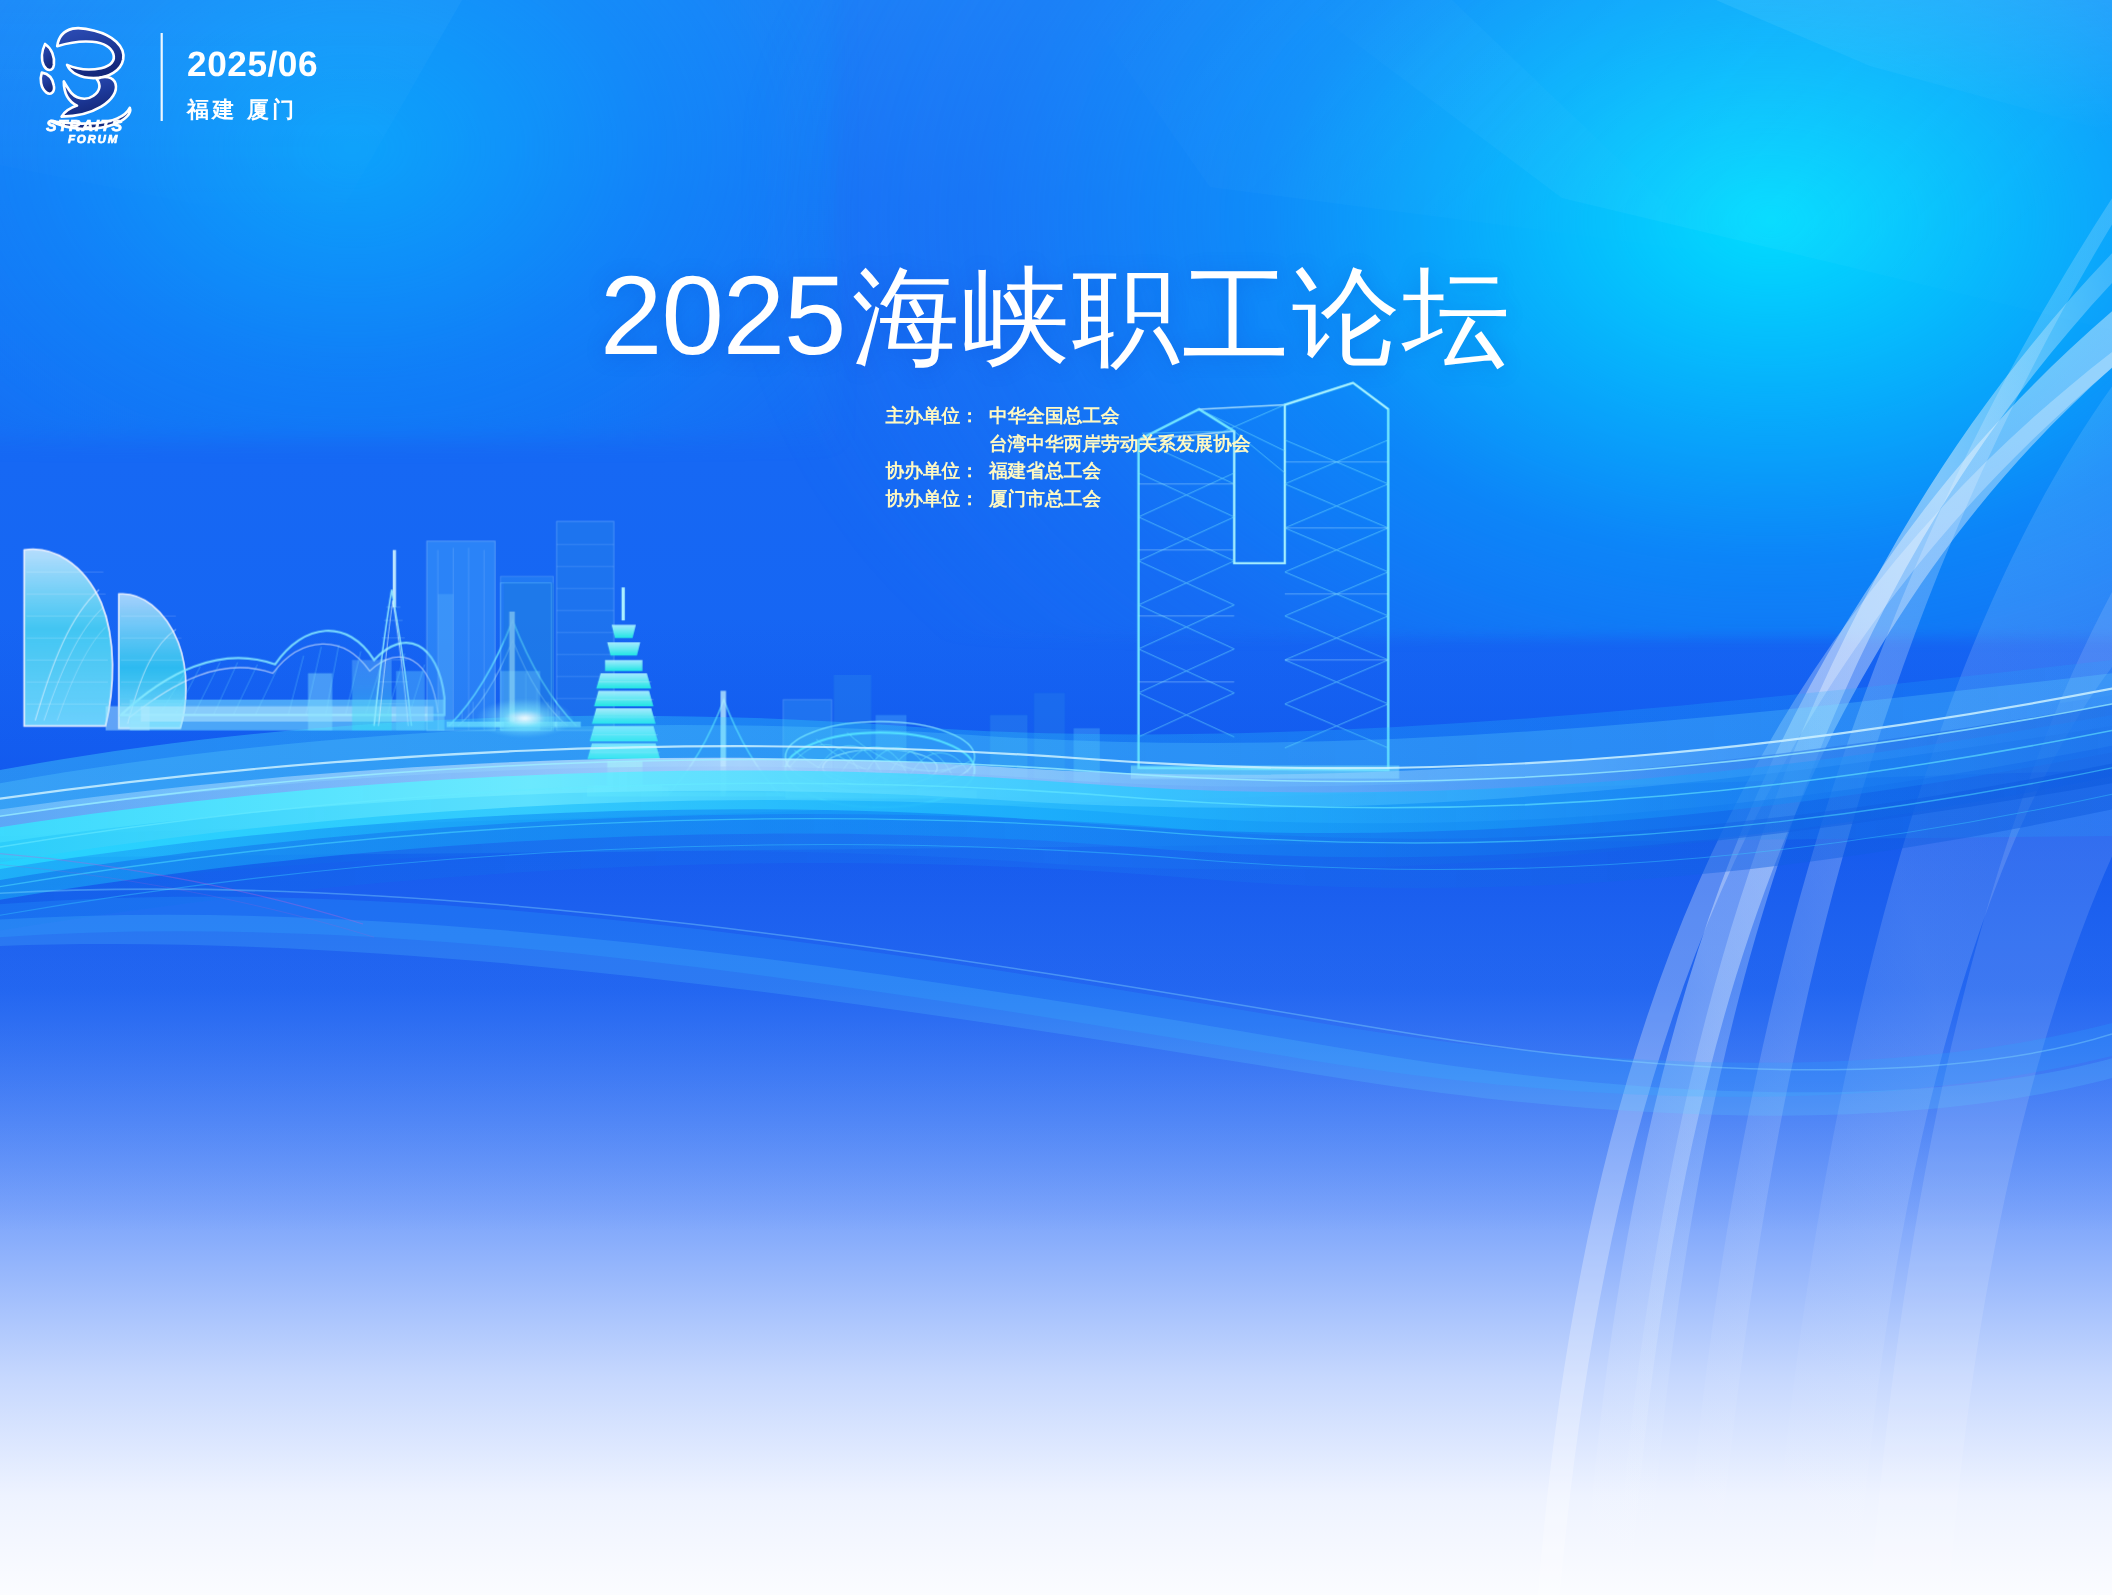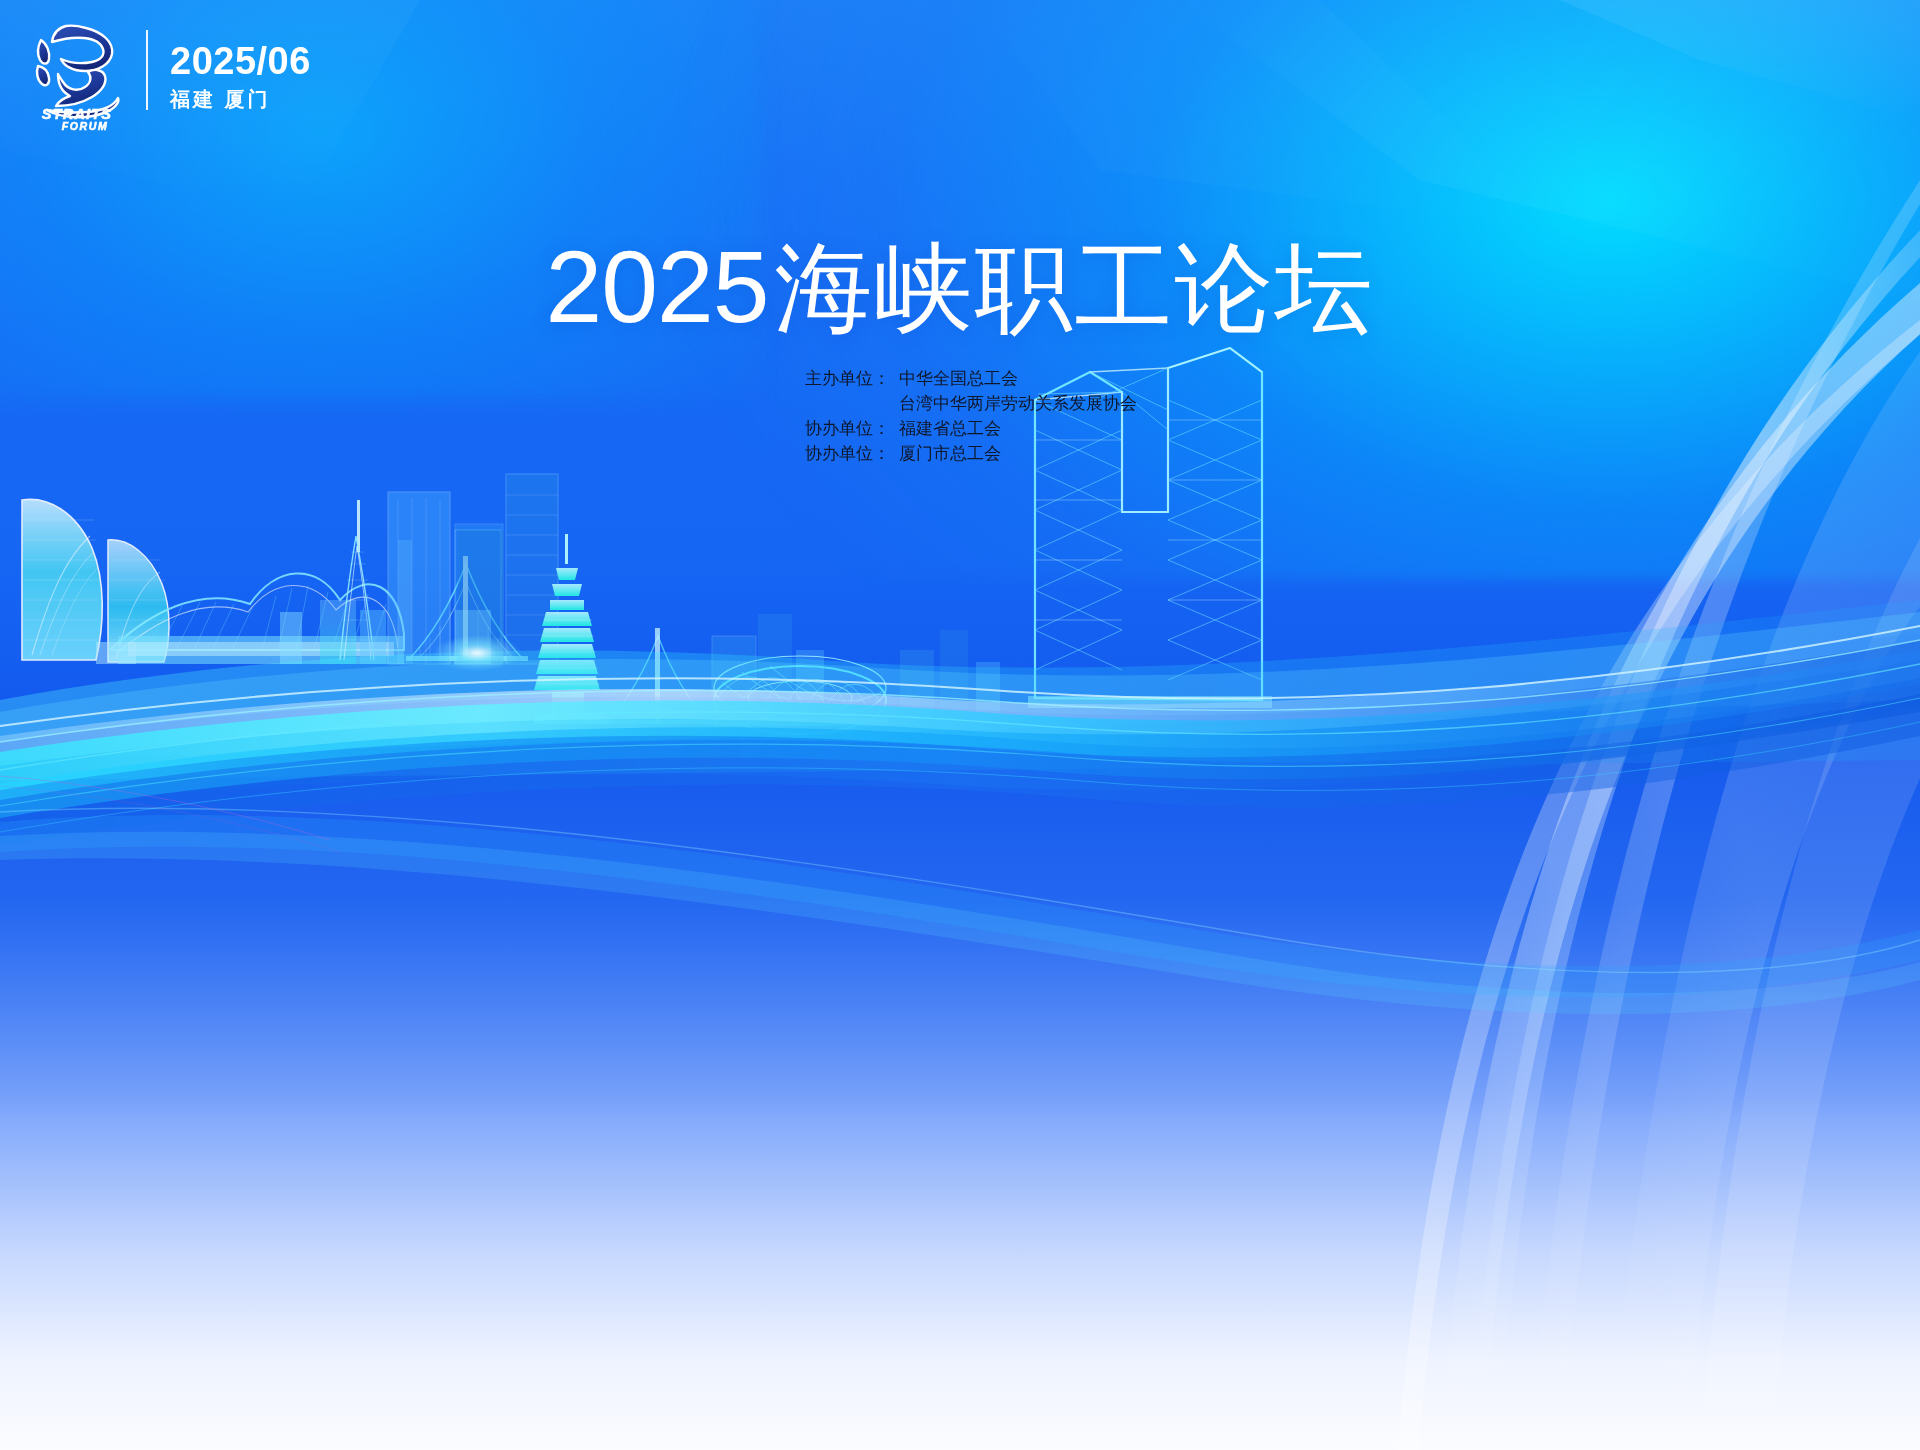--- a/index.html
+++ b/index.html
@@ -75,21 +75,21 @@
     width:98px;height:118px;
   }
   .logo-divider{
     position:absolute;left:124px;top:16px;
     width:2px;height:80px;
     background:rgba(255,255,255,.92);
   }
   .logo-date{
     position:absolute;left:148px;top:26px;
     color:#ffffff;
-    font-size:38px;
+    font-size:32px;
     font-weight:700;
     letter-spacing:.5px;
     white-space:nowrap;
   }
   .logo-city{
     position:absolute;left:148px;top:72px;
     color:#ffffff;
     font-size:20px;
     font-weight:700;
     letter-spacing:3px;
@@ -125,23 +125,23 @@
   .main-title .num{
     font-size:102px;
     letter-spacing:-1px;
     padding-right:6px;
   }
 
   
   .organizers{
     position:absolute;
     left:805px;top:366px;
-    color:#0f172a;
+    color:#fef9c3;
     font-size:17px;
-    font-weight:400;
+    font-weight:700;
     line-height:25px;
     white-space:nowrap;
   }
   .organizers .row{display:block;}
   .organizers .lbl{display:inline-block;width:94px;}
   .organizers .indent{padding-left:94px;display:inline-block;text-align:right;}
 
   
   .skyline{
     position:absolute;

